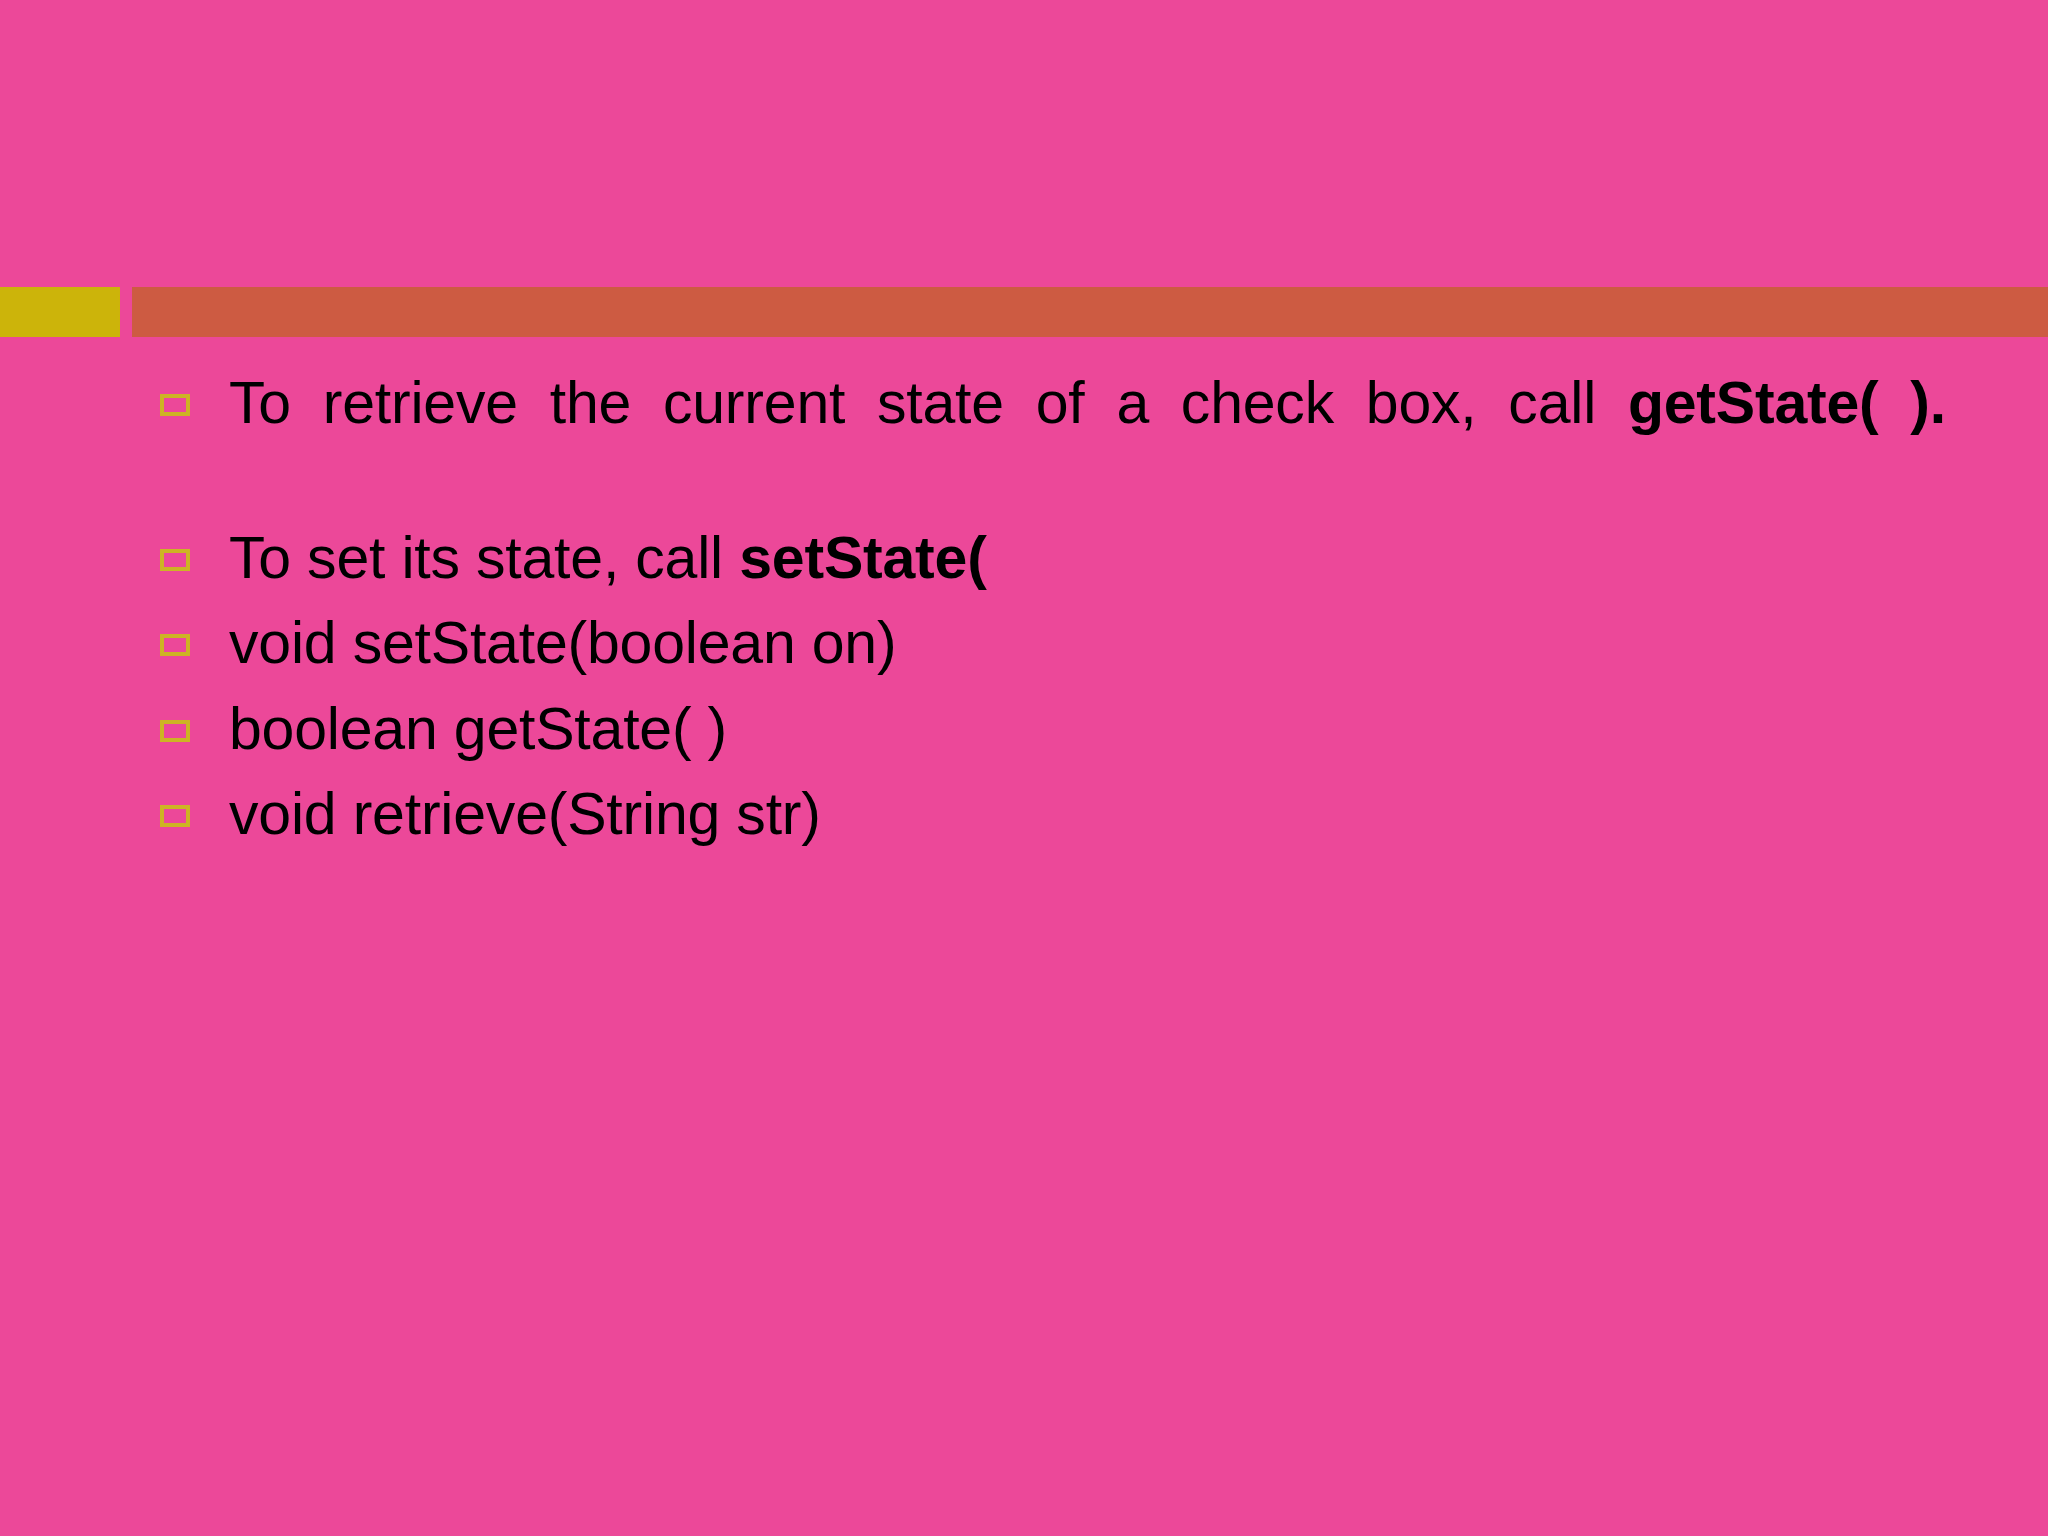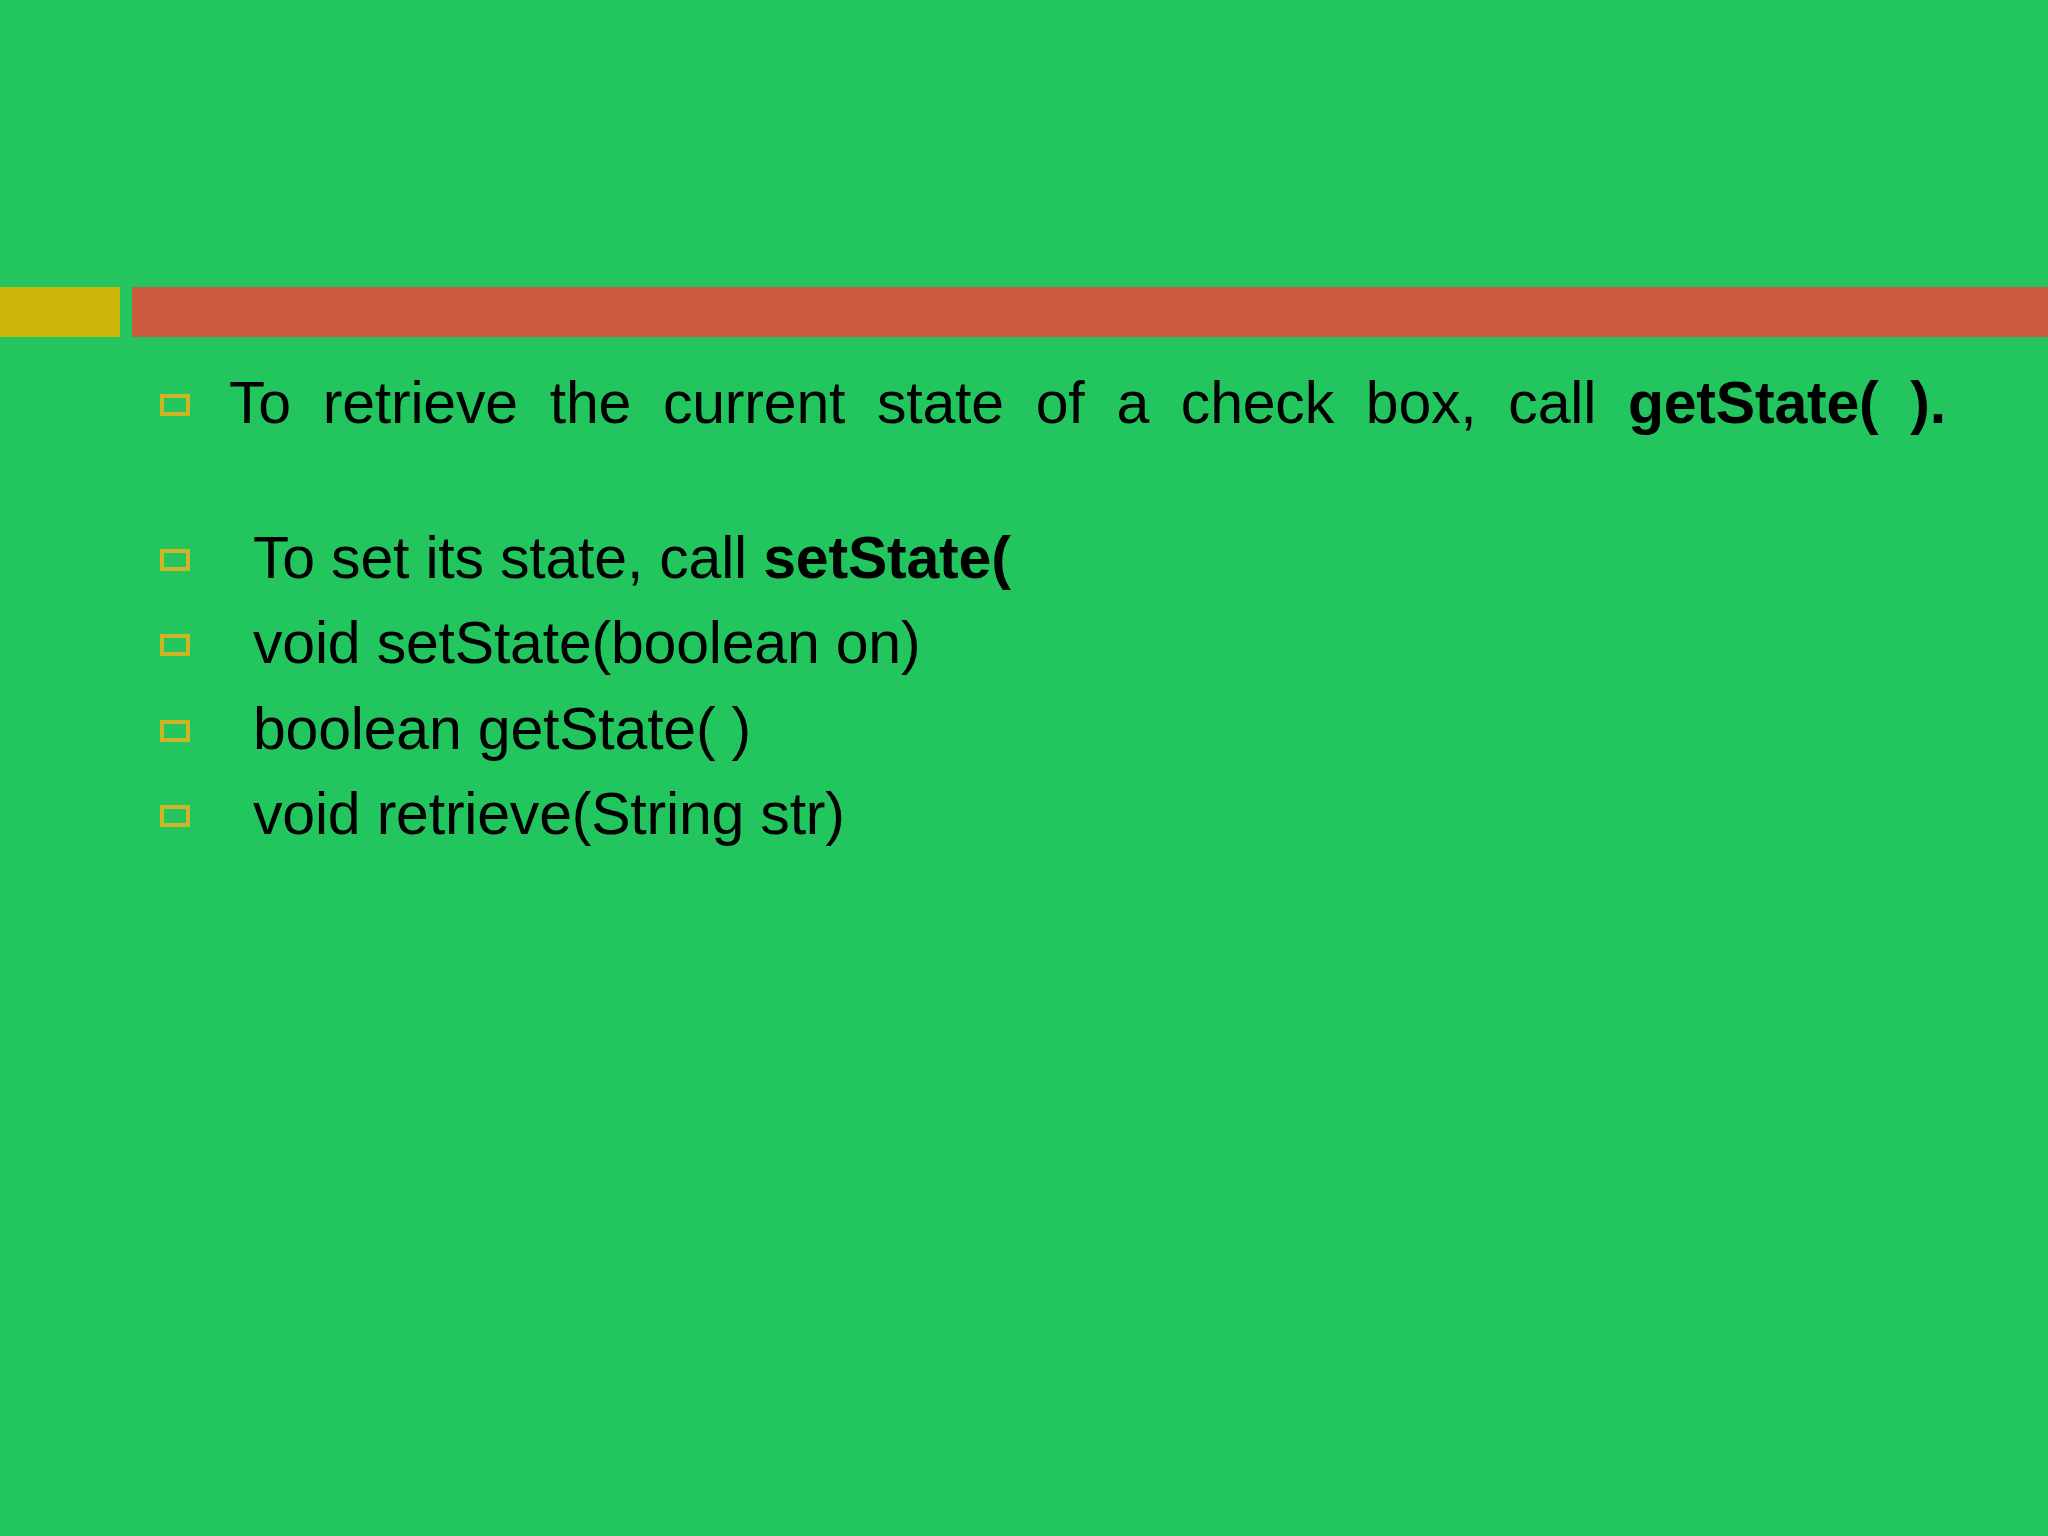--- a/index.html
+++ b/index.html
@@ -12,21 +12,21 @@
     height: 1536px;
     background: #ffffff;
     font-family: "Liberation Sans", sans-serif;
     overflow: hidden;
   }
 
   .slide {
     position: relative;
     width: 2048px;
     height: 1536px;
-    background: #22c55e;
+    background: #ec4899;
   }
 
   
   .rule-band {
     position: absolute;
     left: 0;
     top: 287px;
     width: 2048px;
     height: 50px;
   }
@@ -90,21 +90,21 @@
     content: "";
     display: inline-block;
     width: 100%;
   }
 
   .bullet-text b {
     font-weight: 700;
   }
 
   
-  .row-compact { margin-bottom: 14px; gap: 24px; }
+  .row-compact { margin-bottom: 14px; }
   .row-wrapped { margin-bottom: 12px; }
 </style>
 </head>
 <body>
 
 <div class="slide">
 
   <div class="rule-band">
     <div class="rule-gold"></div>
     <div class="rule-orange"></div>

